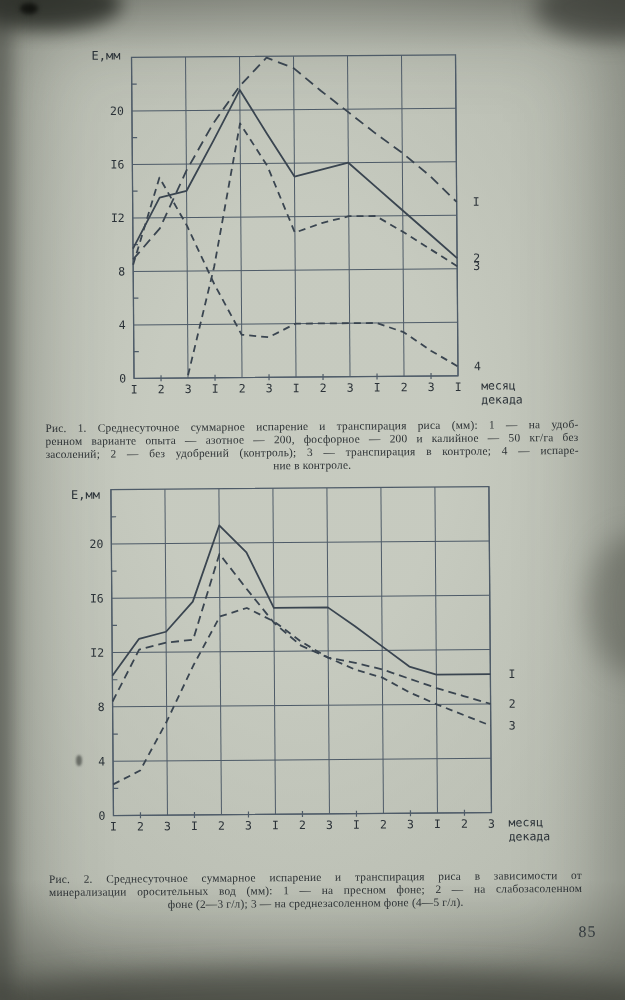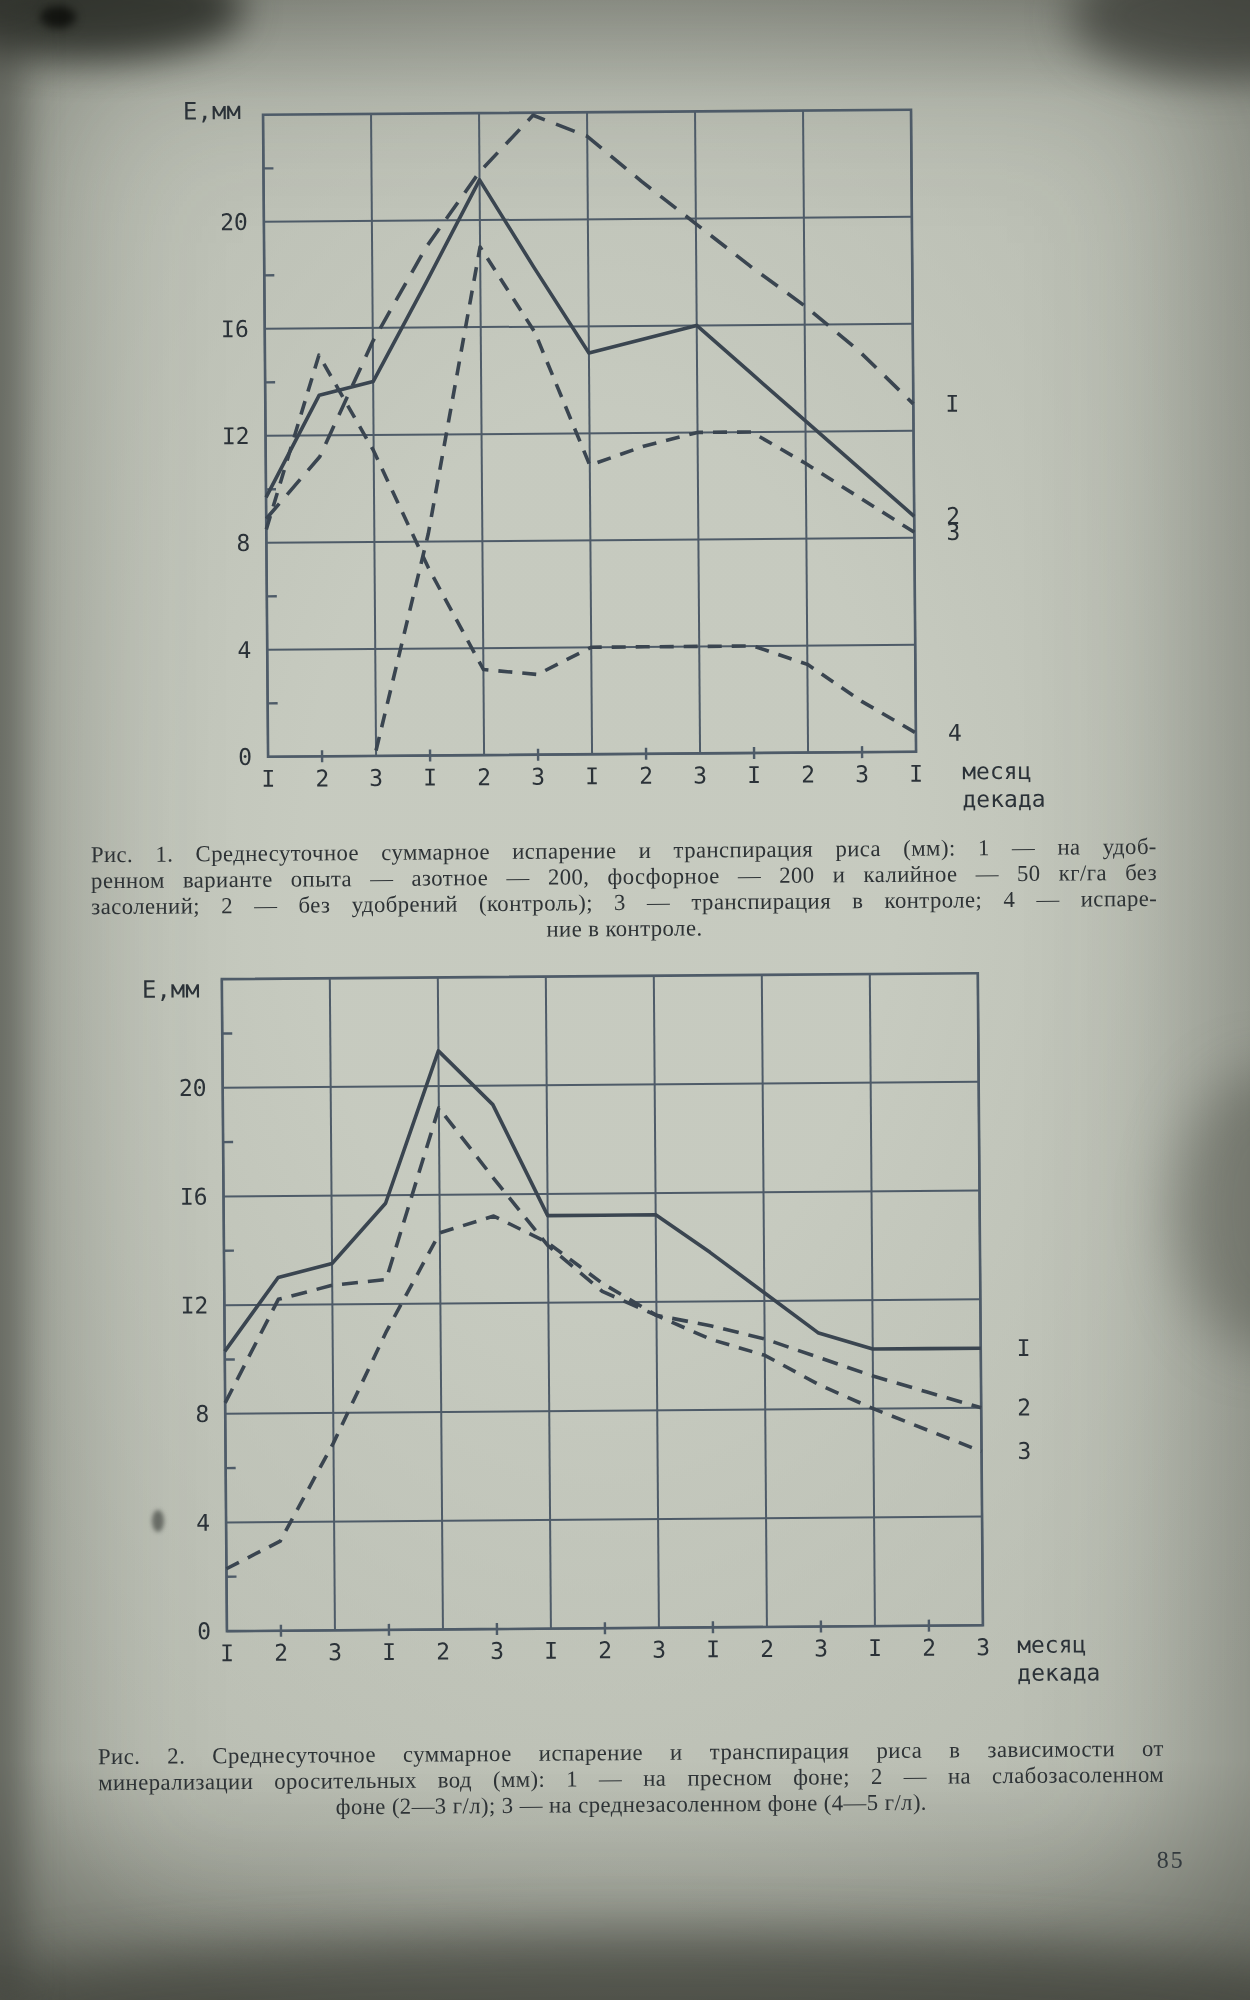--- a/index.html
+++ b/index.html
@@ -28,21 +28,21 @@
     position:absolute;left:46px;width:533px;
     font-size:11.4px;line-height:13.1px;color:#2e3336;
     letter-spacing:.2px;
   }
   .cap1{top:420px;}
   .cap2{top:871px;}
   .caption .just{text-align:justify;text-align-last:justify;}
   .caption .cent{text-align:center;}
   .pageno{
     position:absolute;left:575px;top:925px;
-    font-size:12px;color:#333a3e;letter-spacing:1px;
+    font-size:16px;color:#333a3e;letter-spacing:1px;
   }
 </style>
 </head>
 <body>
 
 <div class="page">
   <div class="content">
 
     <svg class="charts" width="625" height="1000" viewBox="0 0 625 1000">
         <line x1="135.0" y1="56" x2="135.0" y2="377" stroke="#4e5b68" stroke-width="1"></line>

